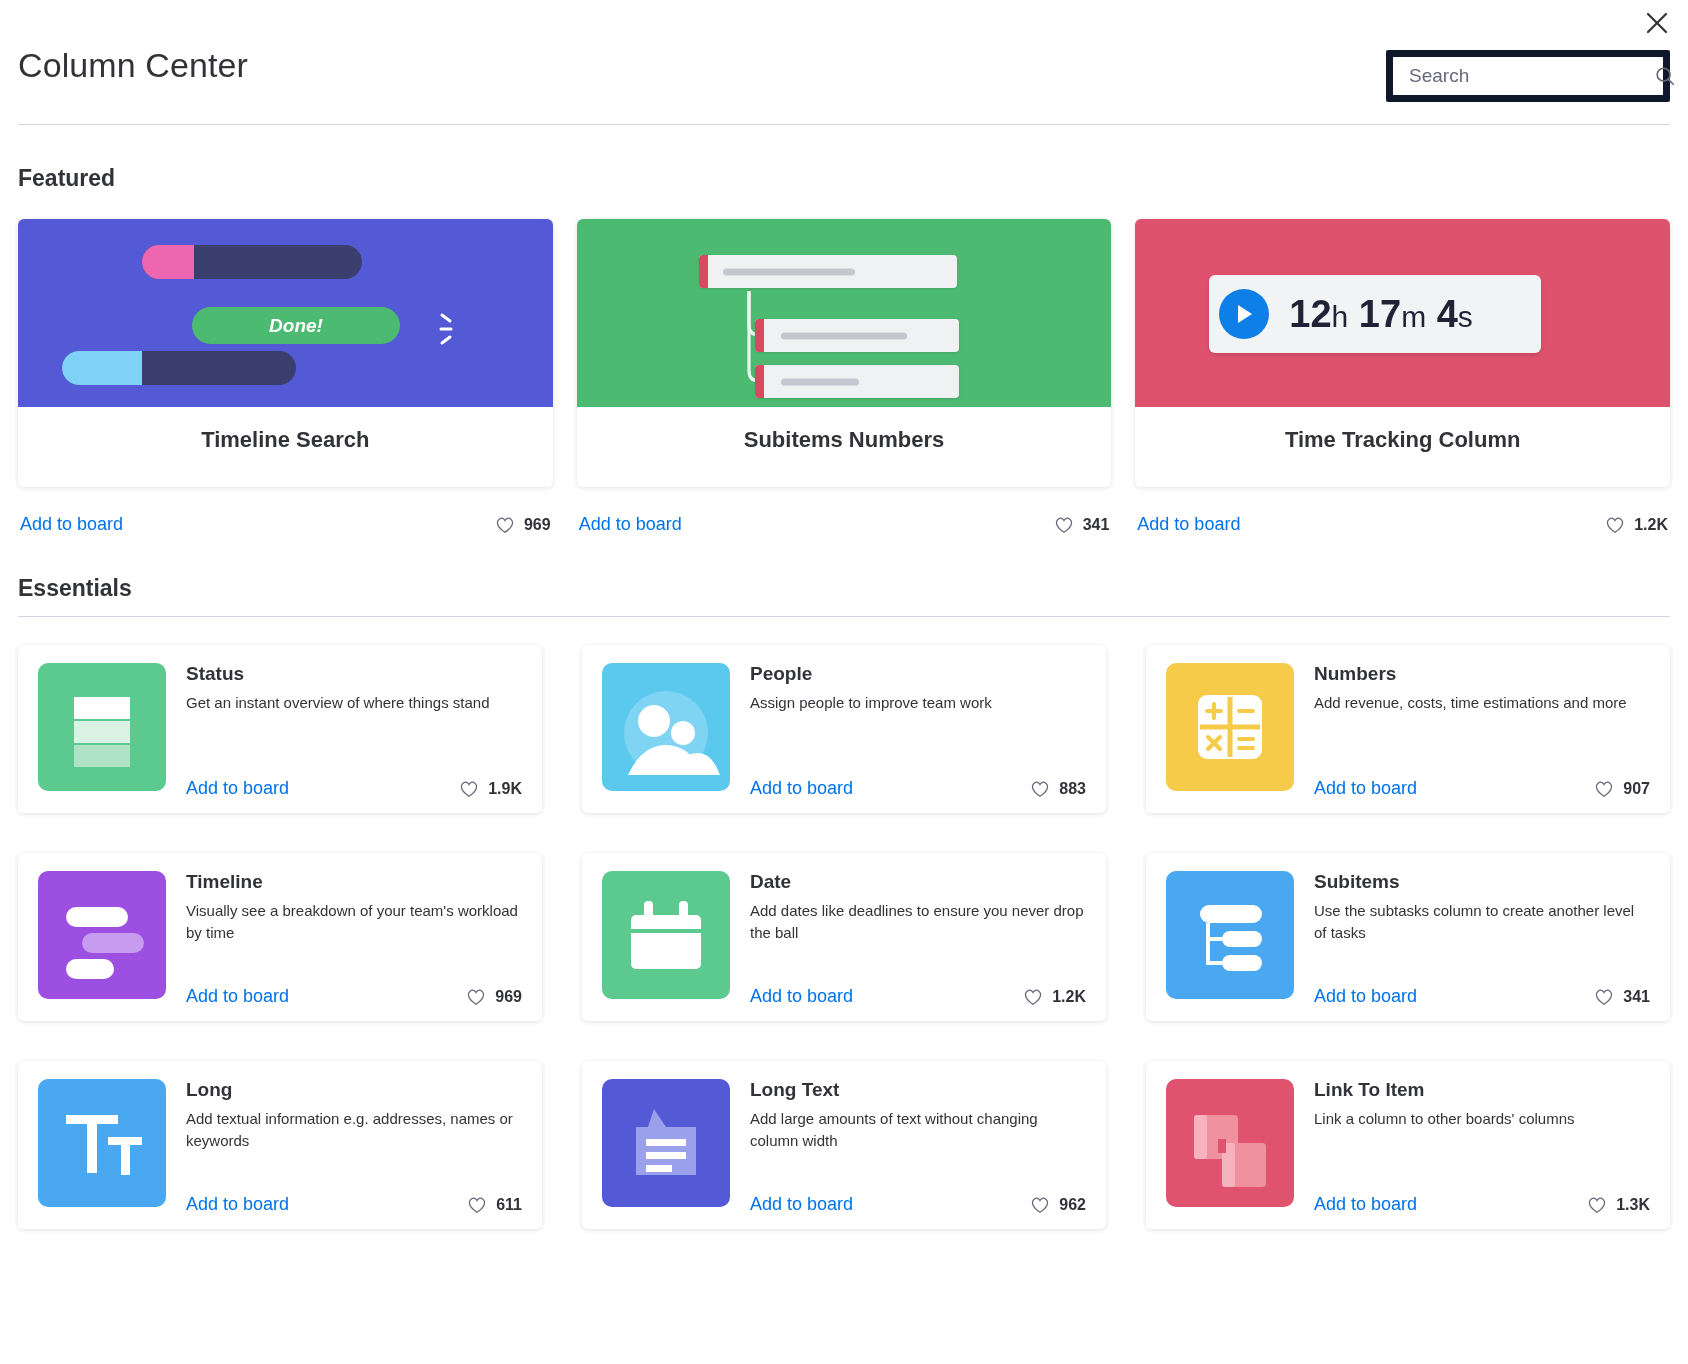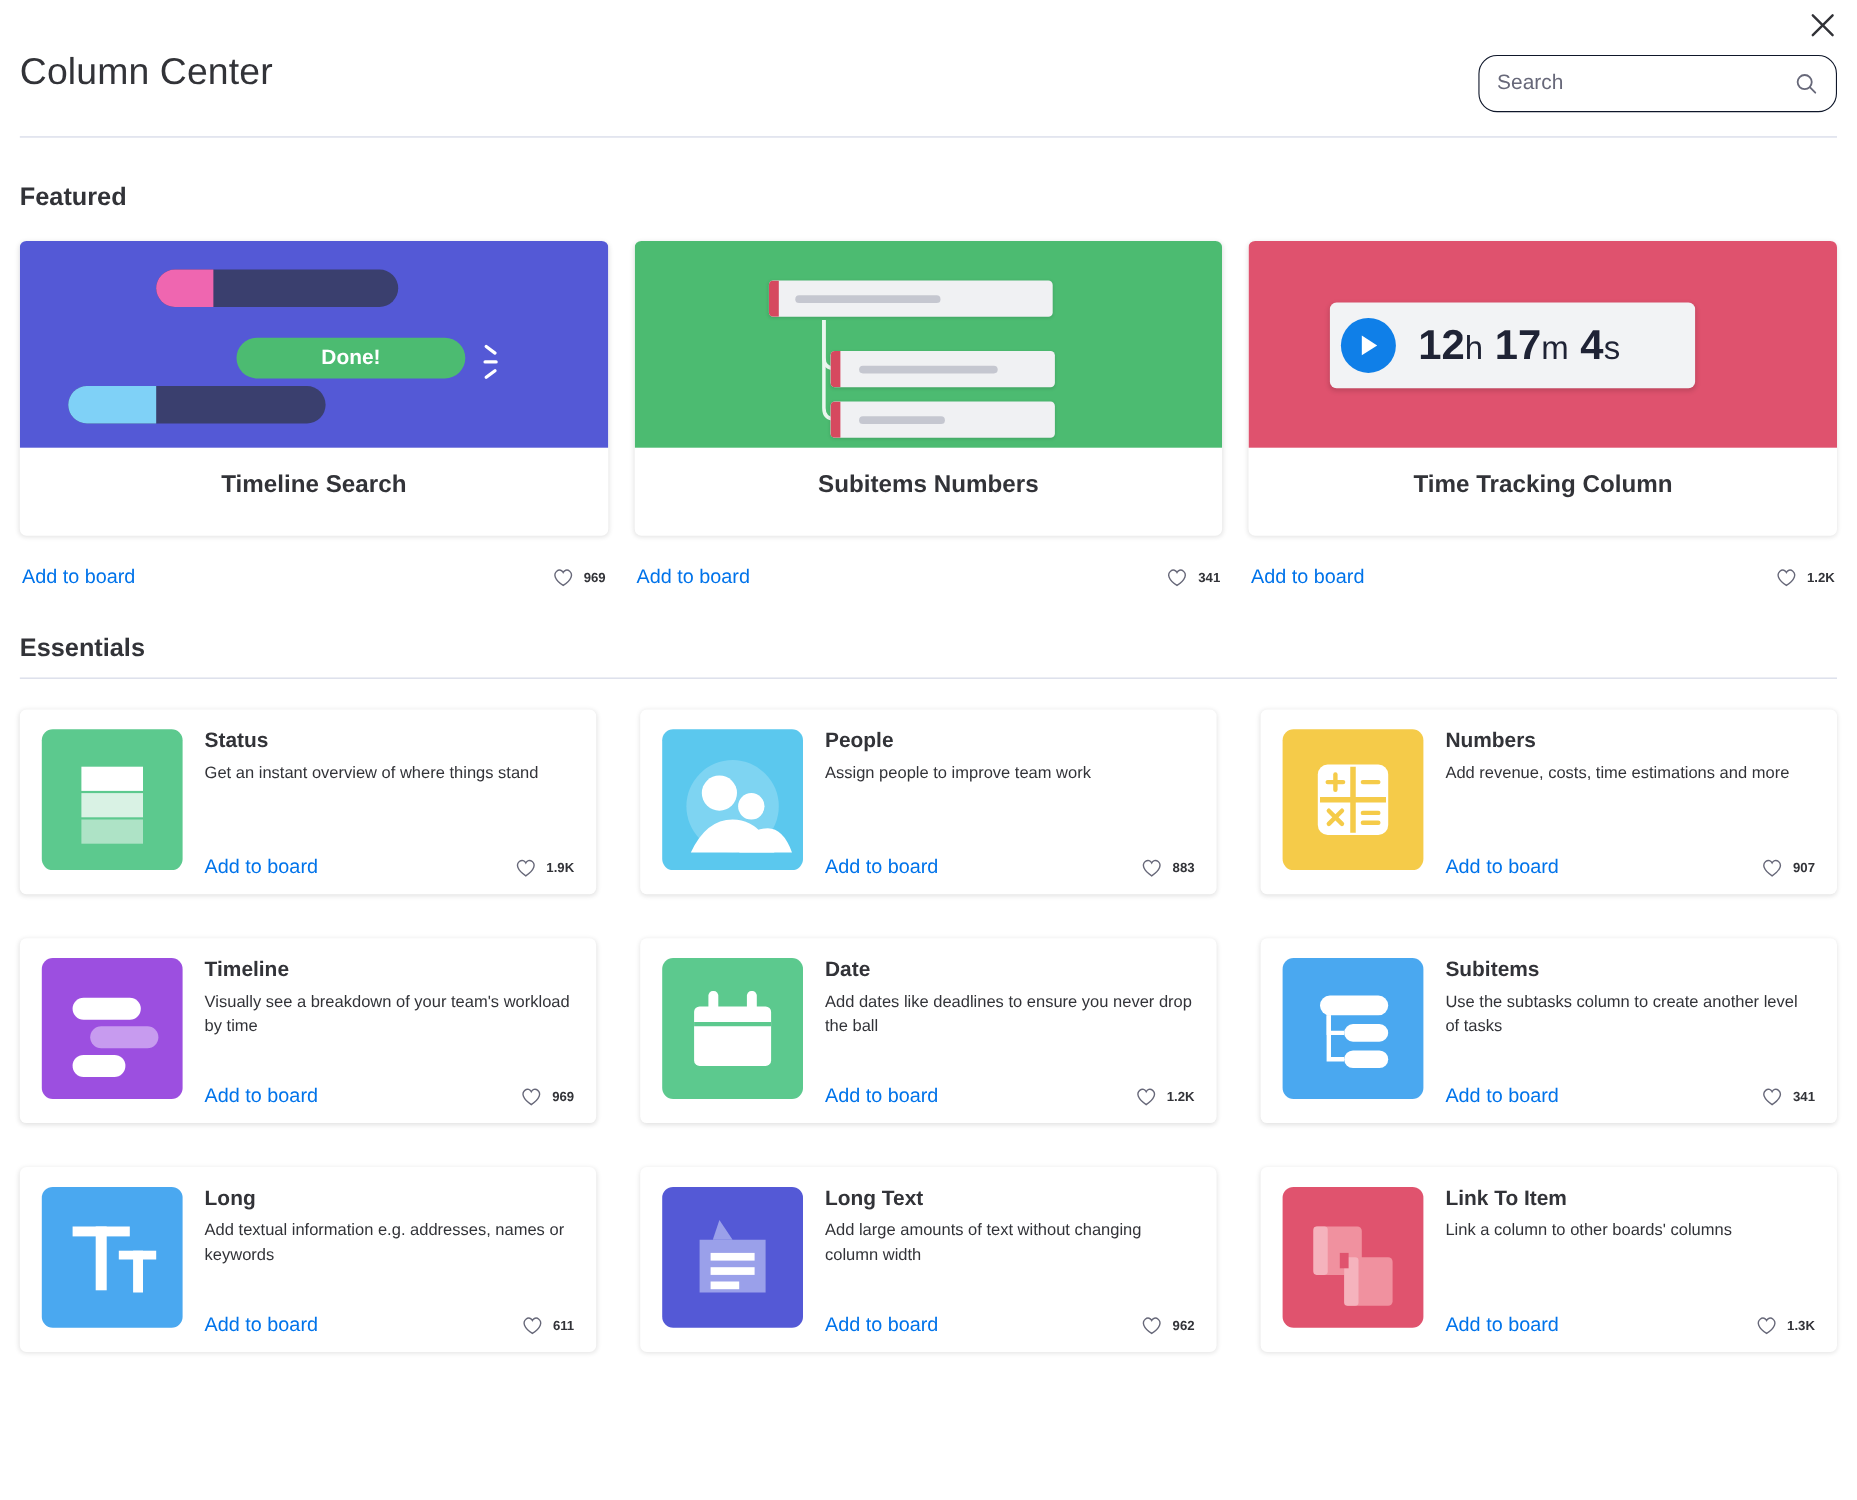--- a/index.html
+++ b/index.html
@@ -26,24 +26,24 @@
     top: 46px;
     font-size: 34px;
     font-weight: 400;
     color: #323338;
     letter-spacing: 0.1px;
   }
   .search-wrap {
     position: absolute;
     right: 0;
     top: 50px;
-    width: 326px;
+    width: 284px;
     height: 52px;
-    border: 1px solid #0f172a;
-    border-radius: 17px;
+    border: 7px solid #0f172a;
+    border-radius: 2px;
     display: flex;
     align-items: center;
     padding: 0 16px;
     background: #fff;
   }
   .search-input {
     flex: 1;
     border: none;
     outline: none;
     font-family: "Liberation Sans", sans-serif;
@@ -121,21 +121,21 @@
   .add-link {
     color: #0073ea;
     font-size: 18px;
     cursor: pointer;
     text-decoration: none;
   }
   .likes {
     display: flex;
     align-items: center;
     gap: 9px;
-    font-size: 12px;
+    font-size: 16px;
     font-weight: bold;
     color: #323338;
   }
   .heart { width: 20px; height: 18px; display: block; }
 
   
   .art-timeline { background: #5459d6; }
   .bar {
     position: absolute;
     border-radius: 999px;
@@ -277,21 +277,21 @@
     <div class="section-title">Featured</div>
 
     <div class="featured-grid">
 
       <div class="featured-item">
         <div class="featured-card">
           <div class="featured-art art-timeline">
             <div class="bar" style="left:124px; top:26px; width:220px; background:#3a3f6e;">
               <div class="cap" style="width:52px; background:#ef66b0;"></div>
             </div>
-            <div class="done-pill" style="left:197px; top:88px; width:208px;">
+            <div class="done-pill" style="left:174px; top:88px; width:208px;font-style:italic;">
               <span>Done!</span>
             </div>
             <svg class="spark" style="left:420px; top:92px; width:30px; height:36px;" viewBox="0 0 30 36" fill="none">
               <line x1="4" y1="4" x2="12" y2="10"></line>
               <line x1="3" y1="18" x2="13" y2="18"></line>
               <line x1="4" y1="32" x2="12" y2="26"></line>
             </svg>
             <div class="bar" style="left:44px; top:132px; width:234px; background:#3a3f6e;">
               <div class="cap" style="width:80px; background:#7fd1f7;"></div>
             </div>

